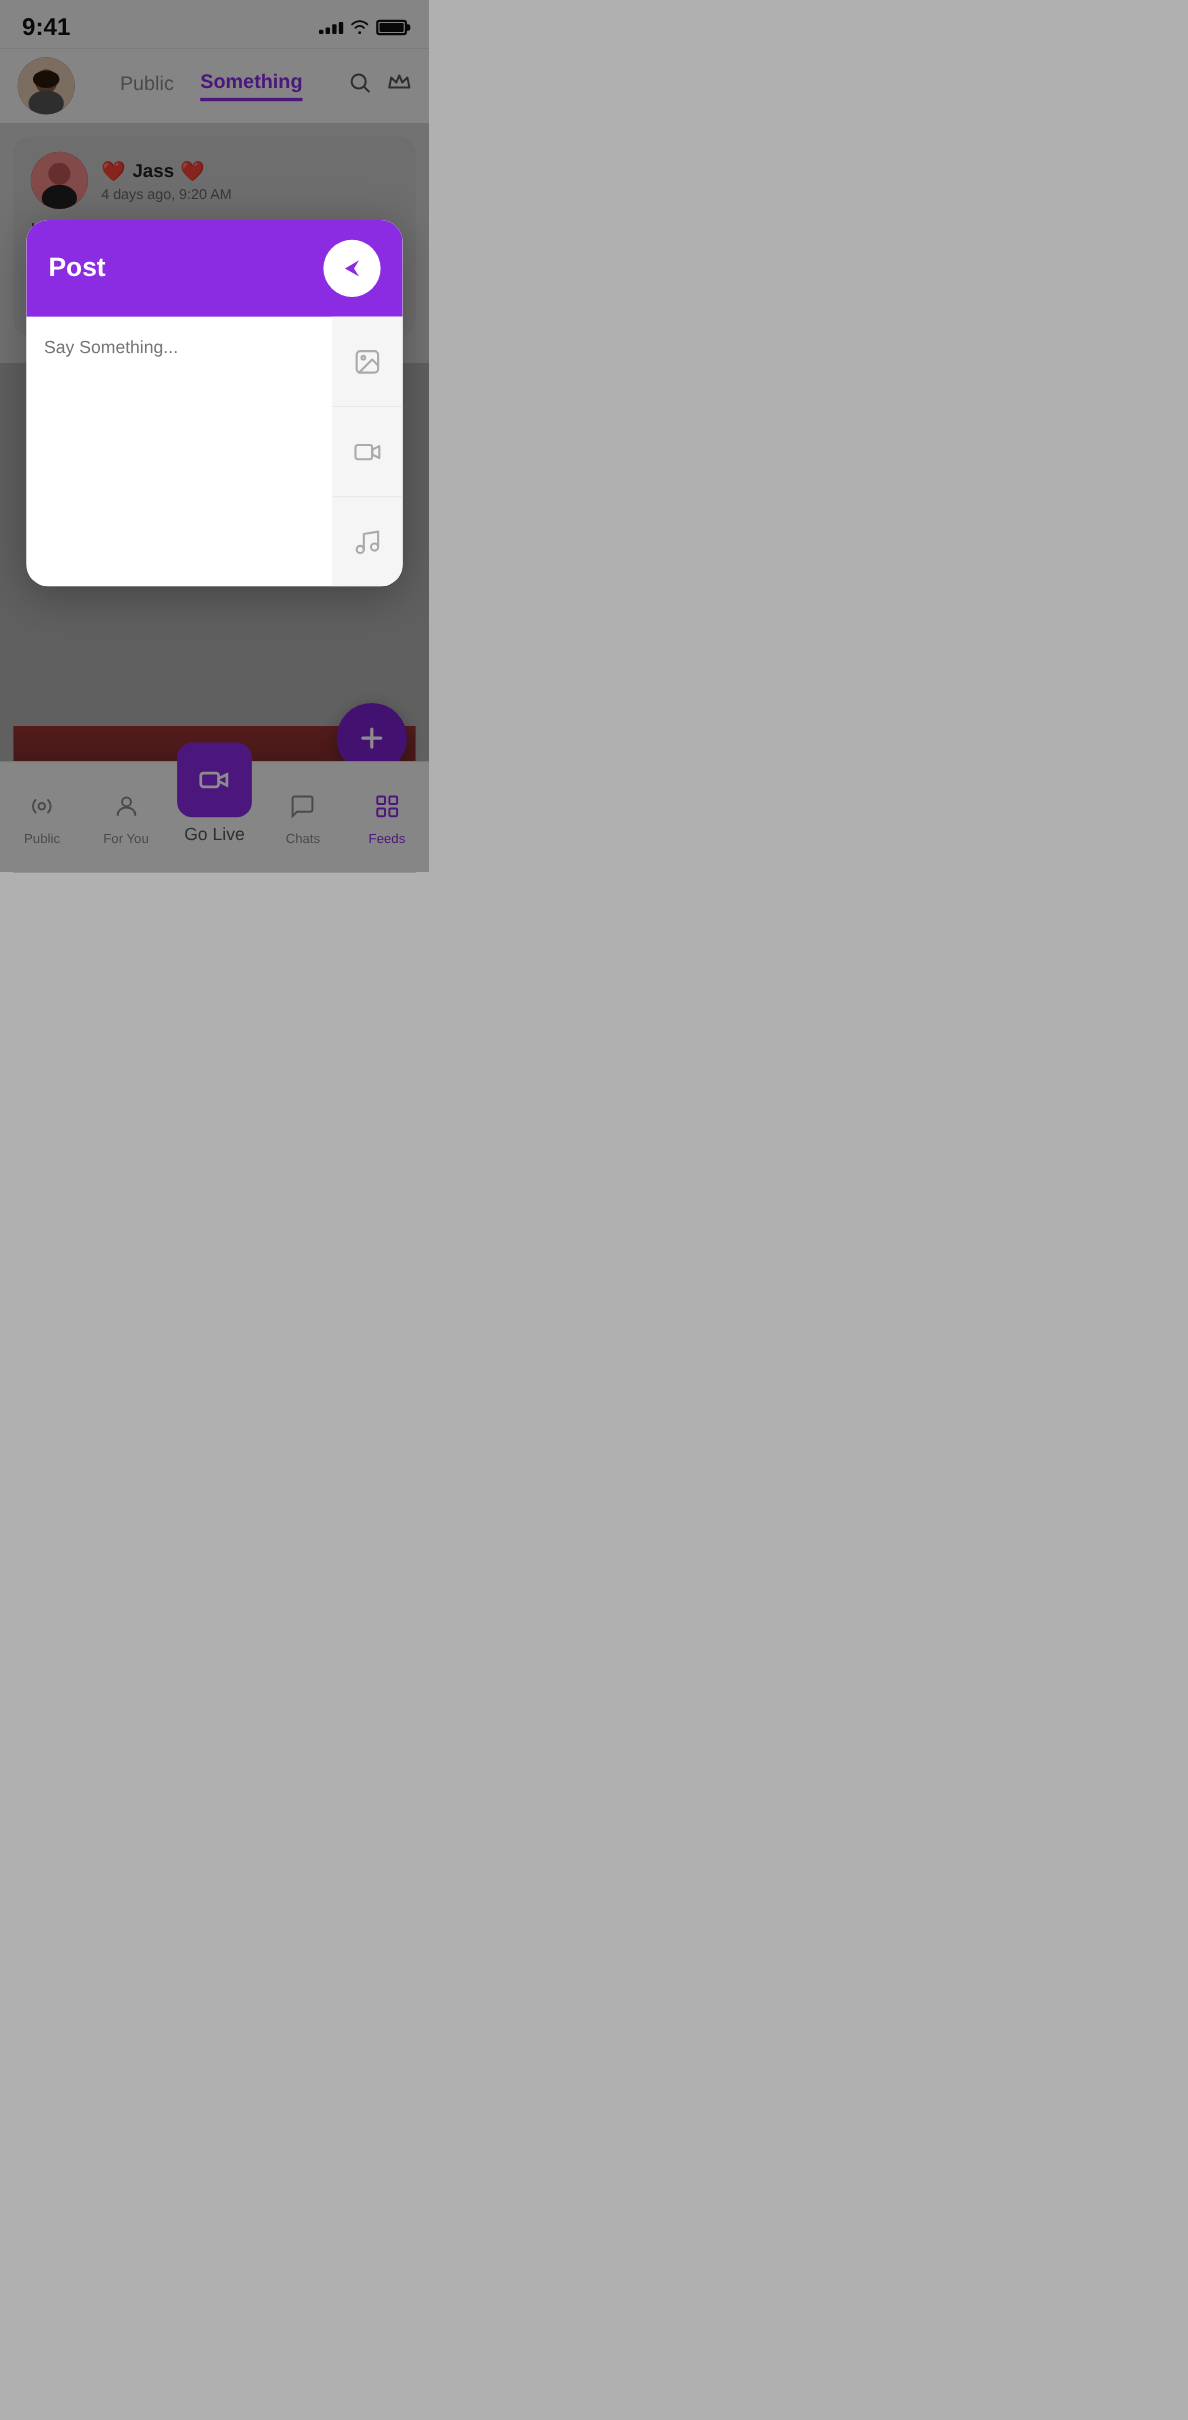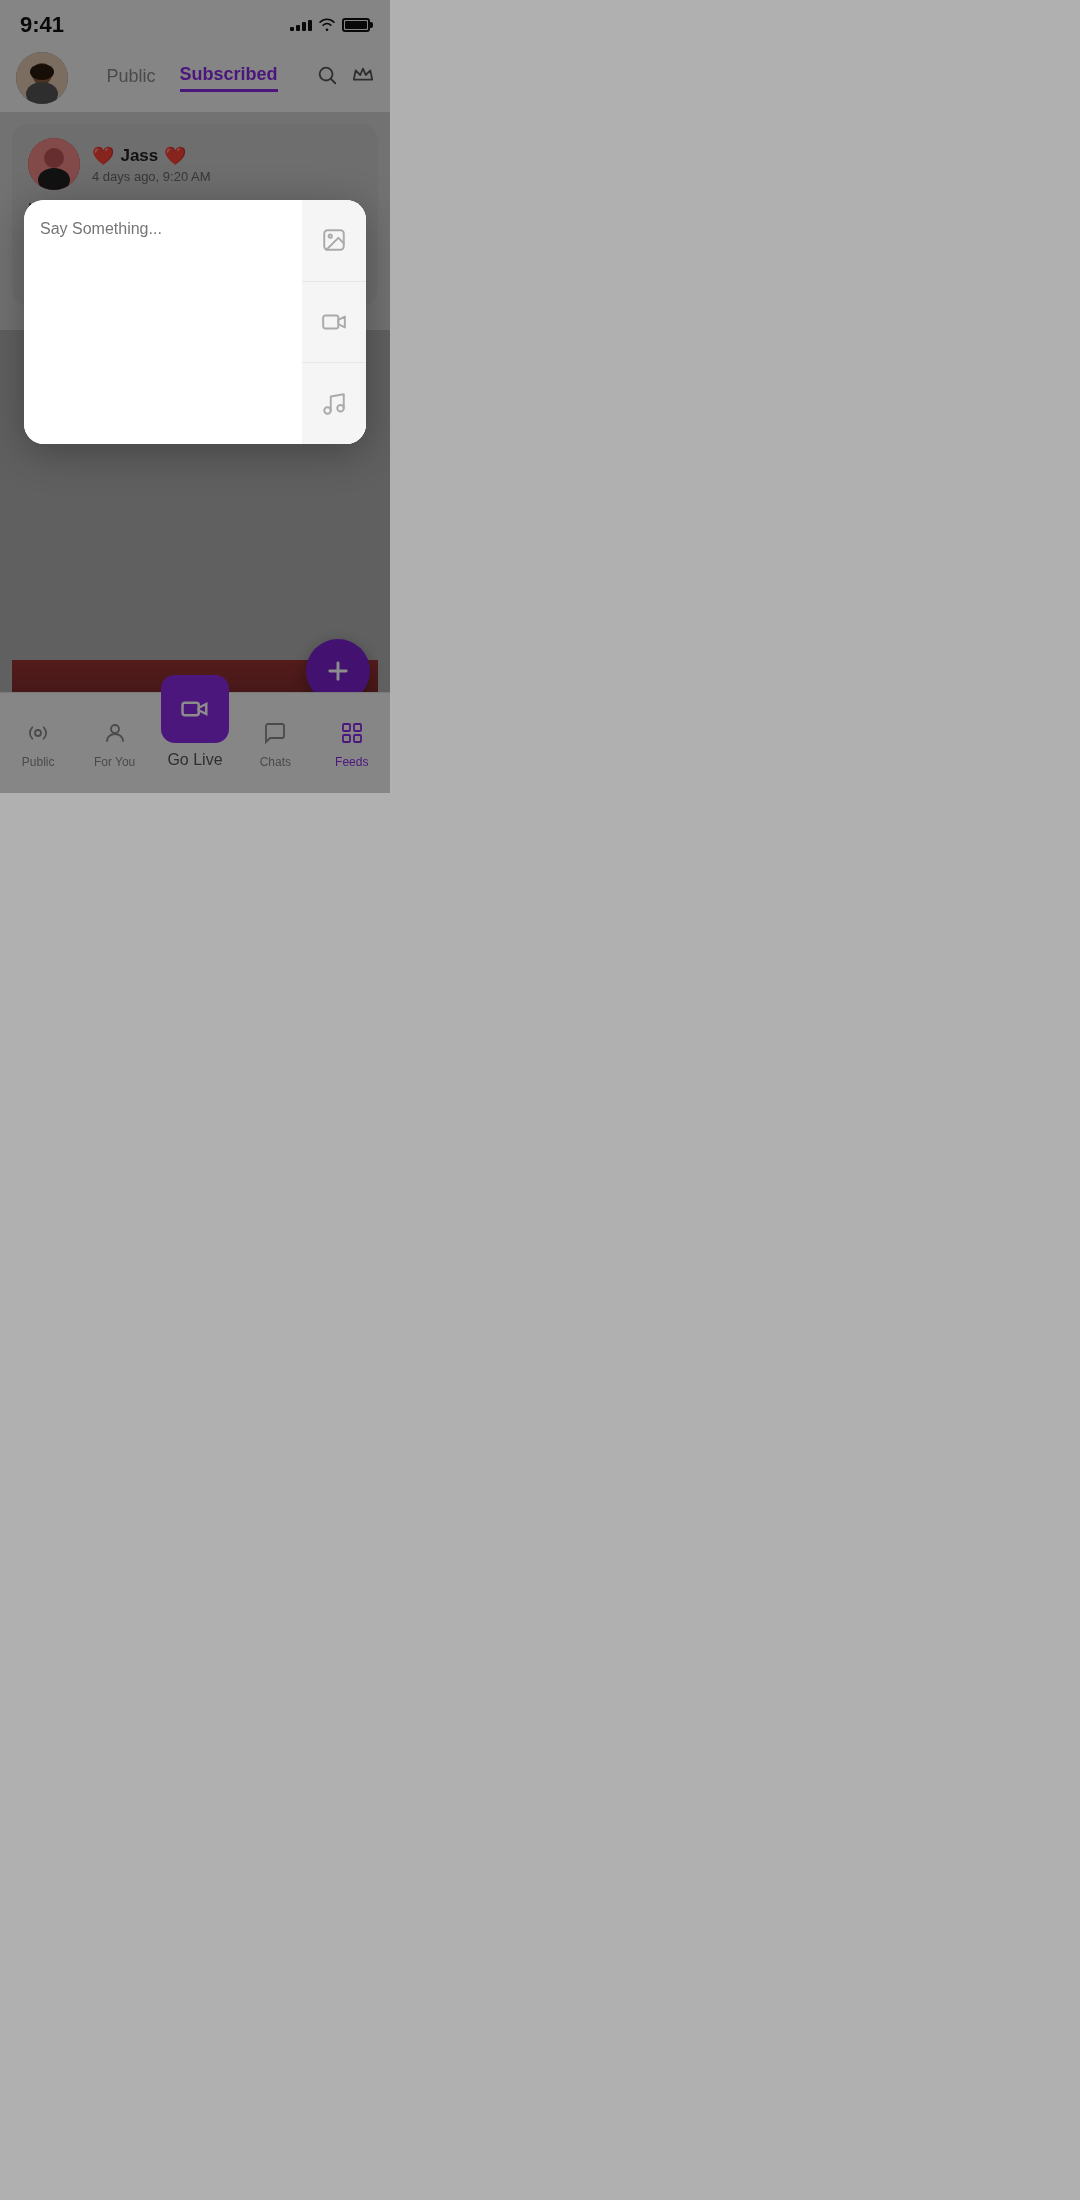--- a/index.html
+++ b/index.html
@@ -486,21 +486,21 @@
   <div class="user-avatar-small">
     <svg viewBox="0 0 52 52" fill="none" xmlns="http://www.w3.org/2000/svg">
       <circle cx="26" cy="26" r="26" fill="#e0c8b0"></circle>
       <ellipse cx="26" cy="22" rx="10" ry="11" fill="#8B5E3C"></ellipse>
       <ellipse cx="26" cy="42" rx="16" ry="12" fill="#555"></ellipse>
       <ellipse cx="26" cy="20" rx="12" ry="8" fill="#2a1a0e"></ellipse>
     </svg>
   </div>
   <div class="header-tabs">
     <span class="header-tab">Public</span>
-    <span class="header-tab active">Subscribed</span>
+    <span class="header-tab active">Something</span>
   </div>
   <div class="header-actions">
     <span class="header-action-icon">
       <svg width="22" height="22" viewBox="0 0 24 24" fill="none" stroke="#555" stroke-width="2" stroke-linecap="round">
         <circle cx="11" cy="11" r="7"></circle>
         <line x1="16.5" y1="16.5" x2="21" y2="21"></line>
       </svg>
     </span>
     <span class="header-action-icon">
       <svg width="22" height="22" viewBox="0 0 24 24" fill="none" stroke="#555" stroke-width="2" stroke-linecap="round" stroke-linejoin="round">
@@ -530,20 +530,28 @@
         <div class="post-time">4 days ago, 9:20 AM</div>
       </div>
     </div>
     <div class="post-text">Lorem ipsum dolor sit amet, consectetur adipisicing elit, sed do eiusmod tempor incididunt  quis nostrud exercitation ullamco laboris nisi ut 🧡💛🧡</div>
   </div>
 </div>
 
 <div class="overlay-backdrop"></div>
 
 <div class="post-modal">
+  <div class="modal-header">
+    <span class="modal-title">Post</span>
+    <button class="modal-send-btn">
+      <svg viewBox="0 0 24 24" fill="#8b2be2">
+        <path d="M5 12l14-8-5 8 5 8z"></path>
+      </svg>
+    </button>
+  </div>
   <div class="modal-body">
     <div class="modal-textarea-wrap">
       <textarea class="modal-textarea" placeholder="Say Something..." style=""></textarea>
     </div>
     <div class="modal-media-btns">
       <div class="modal-media-btn">
         <svg viewBox="0 0 24 24" fill="none" stroke="#aaa" stroke-width="1.8" stroke-linecap="round" stroke-linejoin="round">
           <rect x="3" y="3" width="18" height="18" rx="3"></rect>
           <circle cx="8.5" cy="8.5" r="1.5"></circle>
           <path d="M21 15l-5-5L5 21"></path>

